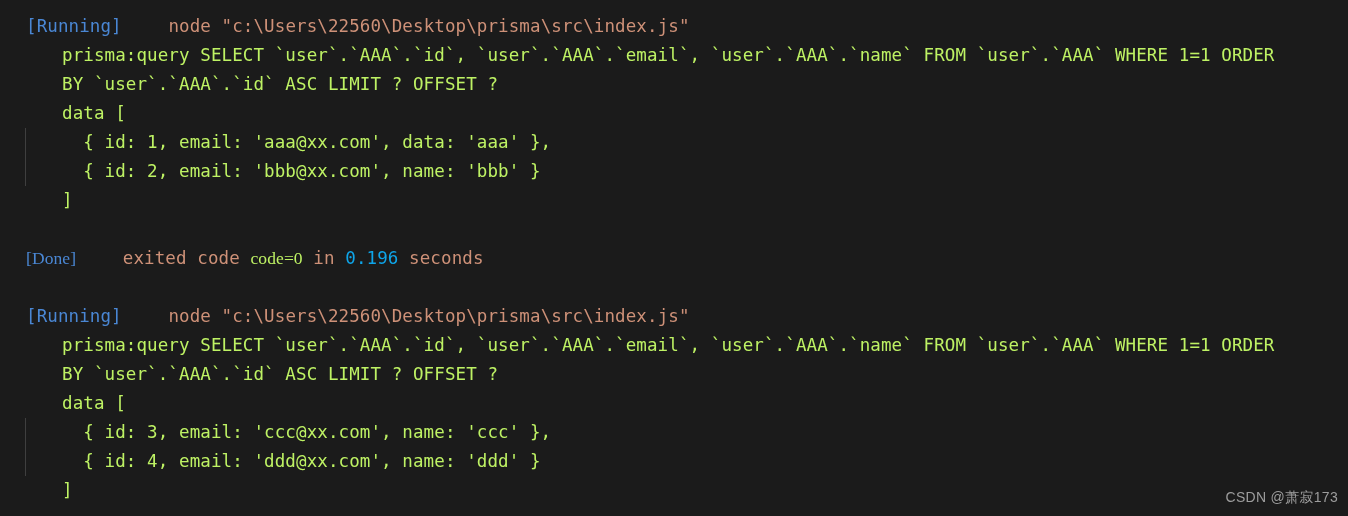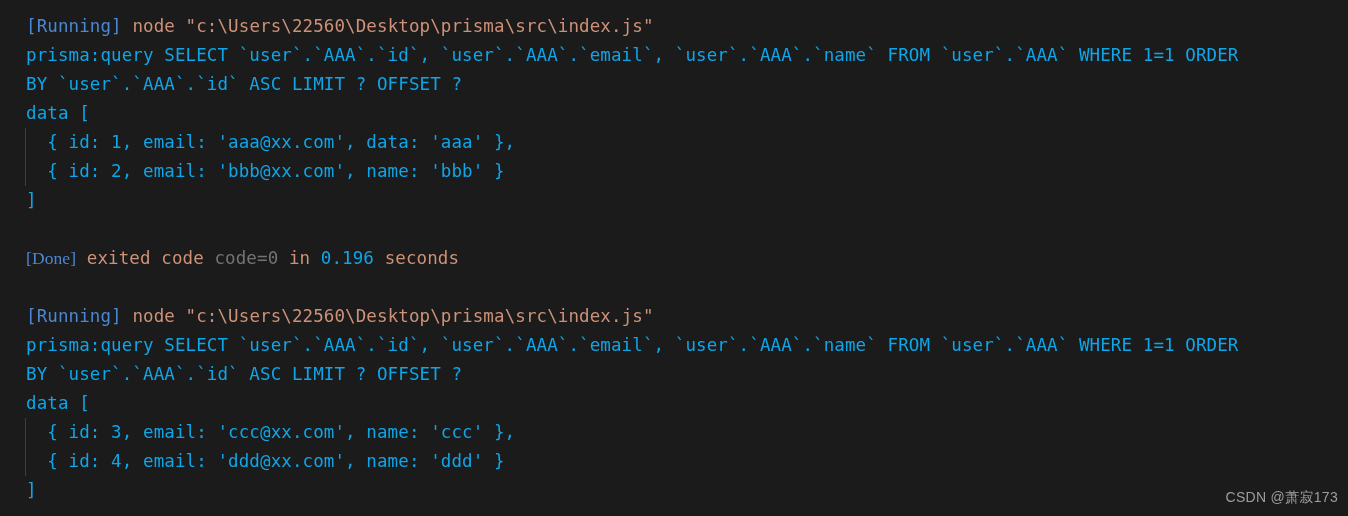--- a/index.html
+++ b/index.html
@@ -42,23 +42,23 @@
     left: 13px;
     top: 0;
     bottom: 0;
     width: 1px;
     background: #3f3f3f;
   }
 
   .tok-running  { color: #4a87d4; }
   .tok-done     { color: #4a87d4; font-family: Liberation Serif, serif; }
   .tok-path     { color: #ce9178; }
-  .tok-plain    { color: #0ea5e9; }
+  .tok-plain    { color: #bef264; margin-left: 36px; }
   .tok-msg      { color: #ce9178; }
-  .tok-code     { color: #737373; }
+  .tok-code     { color: #bef264; font-family: Liberation Serif, serif; }
   .tok-num      { color: #0ea5e9; }
 
   #watermark {
     position: absolute;
     right: 10px;
     bottom: 9px;
     font-family: "Liberation Sans", "DejaVu Sans", sans-serif;
     font-size: 14px;
     color: #9d9d9d;
     letter-spacing: 0.3px;

